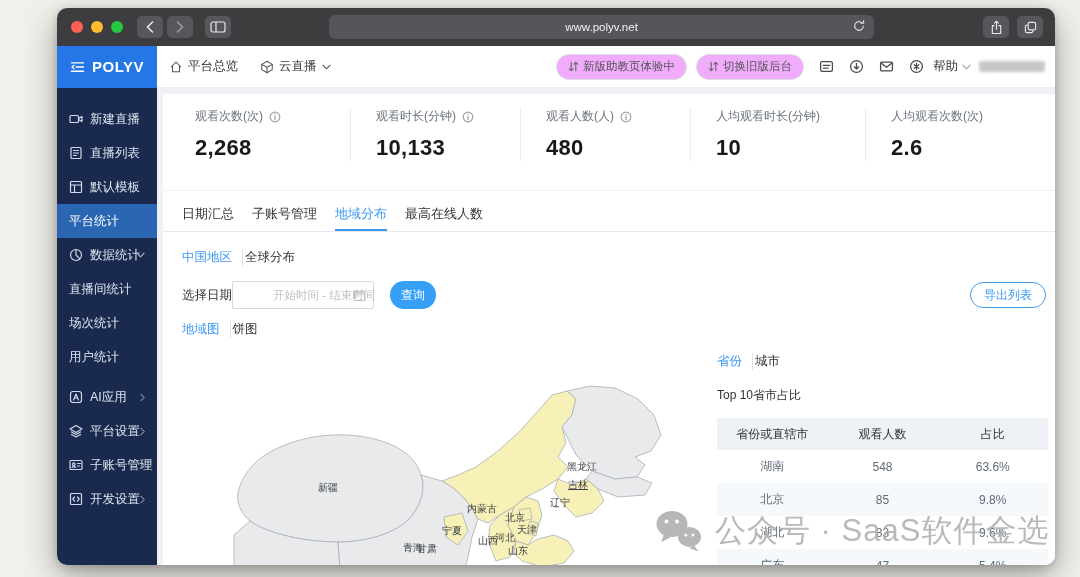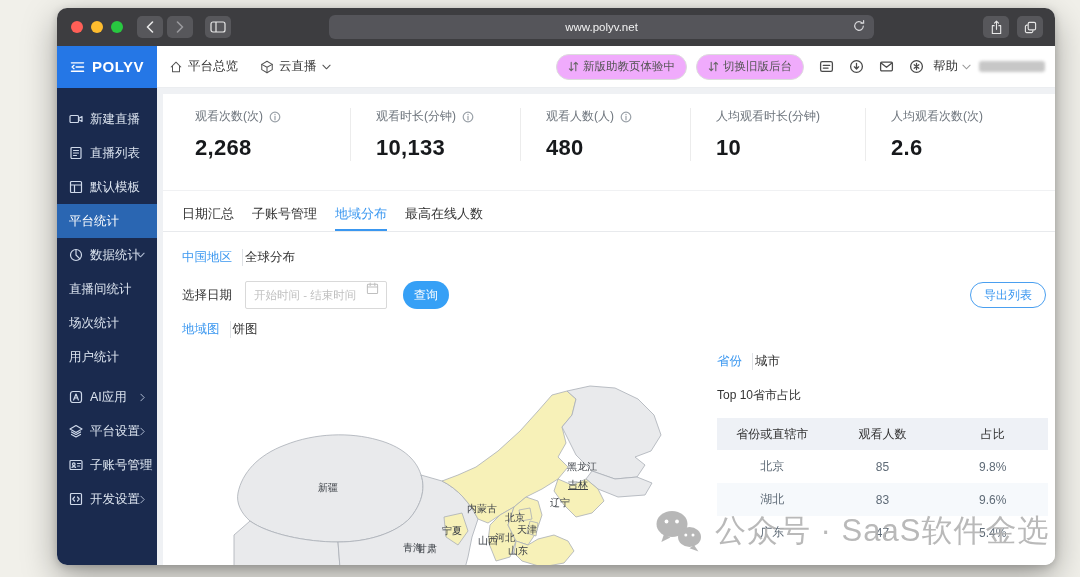--- a/index.html
+++ b/index.html
@@ -80,22 +80,22 @@
   .tg-row { display:flex; align-items:center; font-size:12.5px; color:#333; }
   .tg-item { cursor:pointer; }
   .tg-item.on { color:#3a97f0; }
   .tg-item + .tg-item { border-left:1px solid #dfe2e6; padding-left:2px; margin-left:10px; }
   .region-toggle { position:absolute; left:25px; top:161px; }
   .view-toggle { position:absolute; left:25px; top:233px; }
 
   
   .filter-row { position:absolute; left:25px; top:192px; right:9px; height:30px; display:flex; align-items:center; }
   .filter-label { font-size:12.5px; color:#333; }
-  .date-input { margin-left:13px; width:142px; height:28px; border:1px solid #d9d9d9; border-radius:2px;
-                position:relative; display:flex; background:#fff; }
+  .date-input { width:142px; height:28px; border:1px solid #d9d9d9; border-radius:2px;
+                position:relative; display:flex; align-items:center; background:#fff;padding-left:32px; }
   .date-input input { border:none; outline:none; width:108px; margin-left:8px; font-size:11.5px; color:#333;
                       font-family:inherit; background:transparent; }
   .date-input input::placeholder { color:#bfbfbf; }
   .date-input .cal { position:absolute; right:7px; color:#bfbfbf; display:flex; }
   .query-btn { margin-left:16px; width:46px; height:28px; border:none; border-radius:14px; background:#36a0f6;
                color:#fff; font-size:12px; cursor:pointer; font-family:inherit; }
   .export-btn { margin-left:auto; height:26px; padding:0 13px; border:1px solid #4a9ff0; border-radius:13px;
                 background:#fff; color:#3a97f0; font-size:12px; cursor:pointer; font-family:inherit; }
 
   
@@ -543,20 +543,25 @@
           </div>
         <div class="panel-subtitle">Top 10省市占比</div>
         <div class="rtable">
           <div class="thead">
             <div>省份或直辖市</div>
             <div>观看人数</div>
             <div>占比</div>
           </div>
           <div>
               <div class="trow">
+                <div>湖南</div>
+                <div>548</div>
+                <div>63.6%</div>
+              </div>
+              <div class="trow">
                 <div>北京</div>
                 <div>85</div>
                 <div>9.8%</div>
               </div>
               <div class="trow">
                 <div>湖北</div>
                 <div>83</div>
                 <div>9.6%</div>
               </div>
               <div class="trow">

